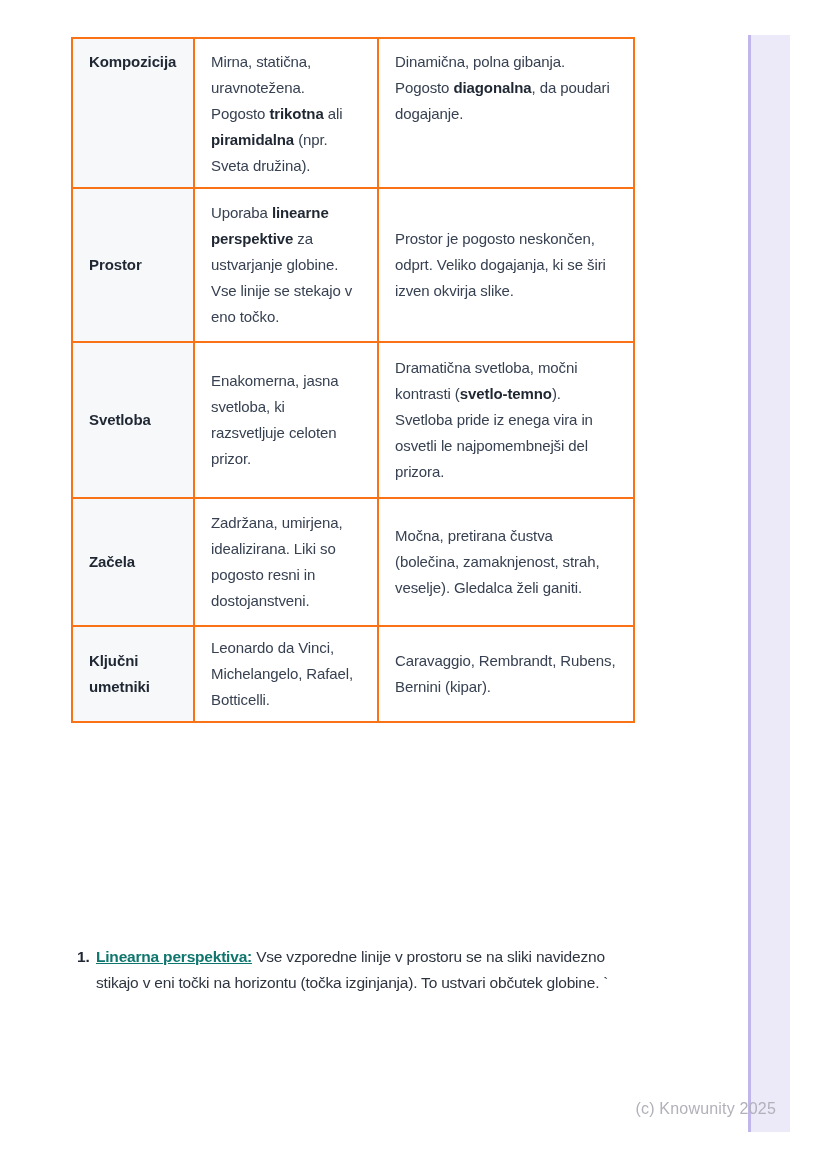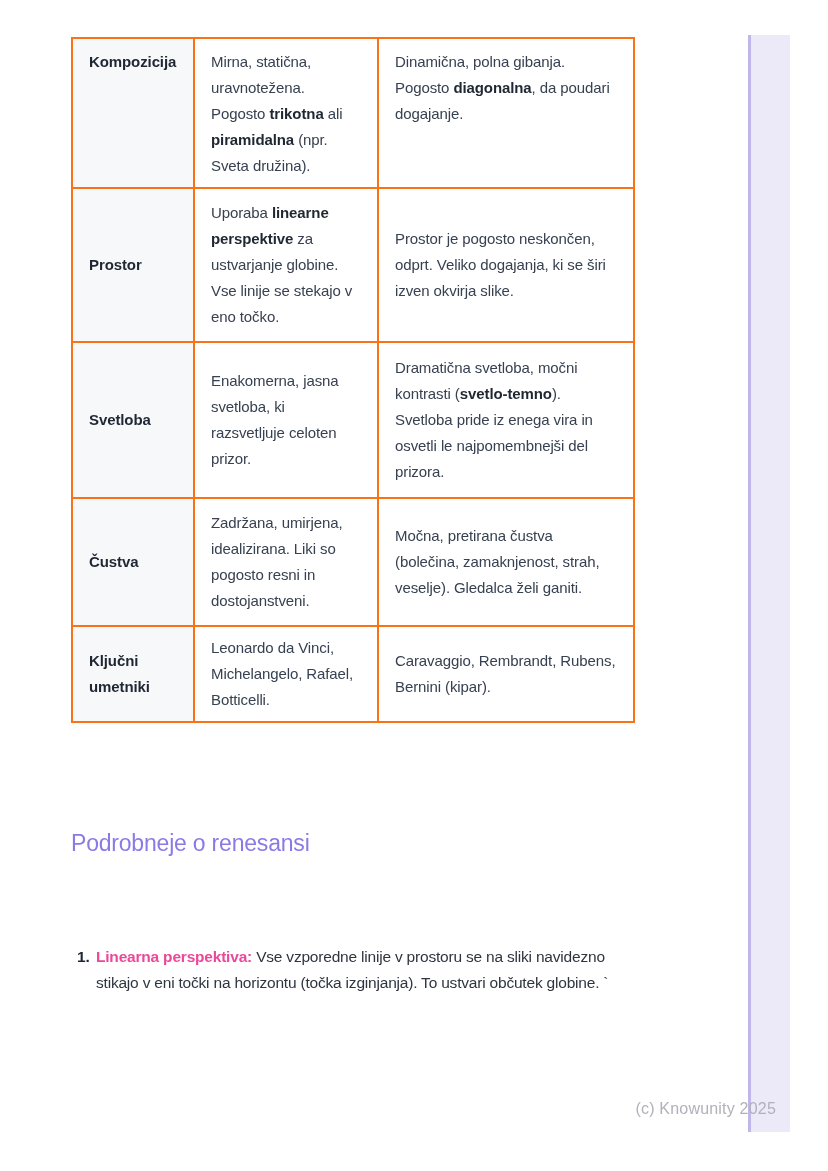--- a/index.html
+++ b/index.html
@@ -54,21 +54,21 @@
   ol.nlist{
     position:absolute;left:71px;top:944px;width:562px;margin:0;padding:0;
     list-style:none;z-index:2;
   }
   ol.nlist li{
     display:flex;font-size:15.5px;line-height:26px;color:#2e3540;
     letter-spacing:-0.2px;
   }
   ol.nlist .num{width:25px;flex-shrink:0;font-weight:600;color:#1f2733;padding-left:6px;box-sizing:border-box;}
   ol.nlist .li-body{flex:1;}
-  ol.nlist .li-body strong{font-weight:700;color:#ec4899;}
+  ol.nlist .li-body strong{font-weight:700;color:#0f766e;text-decoration:underline;}
   
   .footer{
     position:absolute;right:52px;top:1100px;z-index:3;
     font-size:16px;color:#b1b1ba;letter-spacing:0.2px;
   }
 </style>
 </head>
 <body>
 
 <div class="page">
@@ -94,35 +94,34 @@
       <td class="c3"><span>Prostor je pogosto neskončen, odprt. Veliko dogajanja, ki se širi izven okvirja slike.</span></td>
     </tr>
 
     <tr>
       <th class="label-cell">Svetloba</th>
       <td class="c2"><span>Enakomerna, jasna svetloba, ki razsvetljuje celoten prizor.</span></td>
       <td class="c3"><span>Dramatična svetloba, močni kontrasti (</span><strong>svetlo-temno</strong><span>). Svetloba pride iz enega vira in osvetli le najpomembnejši del prizora.</span></td>
     </tr>
 
     <tr>
-      <th class="label-cell">Čustva</th>
+      <th class="label-cell">Začela</th>
       <td class="c2"><span>Zadržana, umirjena, idealizirana. Liki so pogosto resni in dostojanstveni.</span></td>
       <td class="c3"><span>Močna, pretirana čustva (bolečina, zamaknjenost, strah, veselje). Gledalca želi ganiti.</span></td>
     </tr>
 
 
     <tr>
       <th class="label-cell">Ključni umetniki</th>
       <td class="c2"><span>Leonardo da Vinci, Michelangelo, Rafael, Botticelli.</span></td>
       <td class="c3"><span>Caravaggio, Rembrandt, Rubens, Bernini (kipar).</span></td>
     </tr>
   </tbody>
   </table>
 
-  <h2 class="section-heading">Podrobneje o renesansi</h2>
 
 
   <ol class="nlist" id="numbered-list">
     <li>
       <span class="num">1.</span>
       <div class="li-body"><strong>Linearna perspektiva:</strong><span> Vse vzporedne linije v prostoru se na sliki navidezno stikajo v eni točki na horizontu (točka izginjanja). To ustvari občutek globine. `</span></div>
     </li>
   </ol>
 
   <div class="footer">(c) Knowunity 2025</div>

